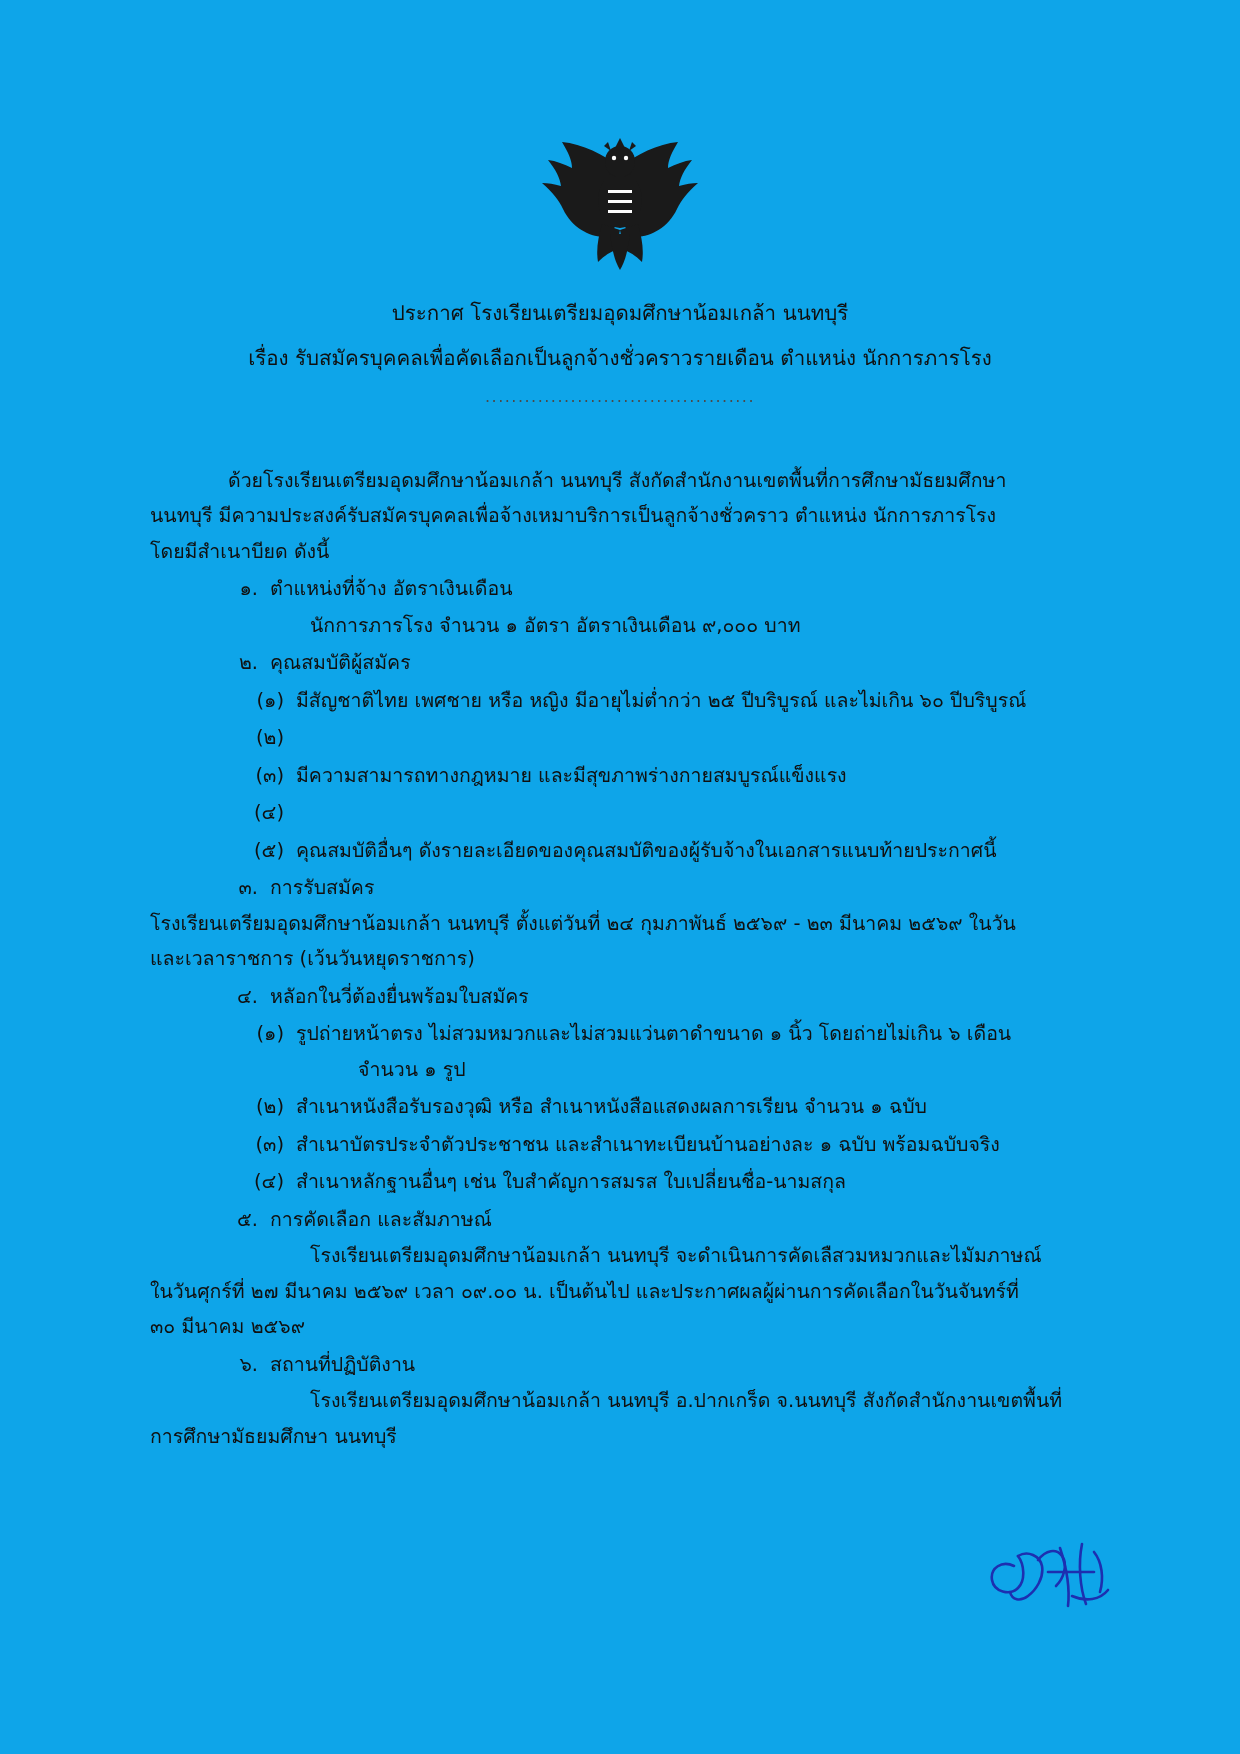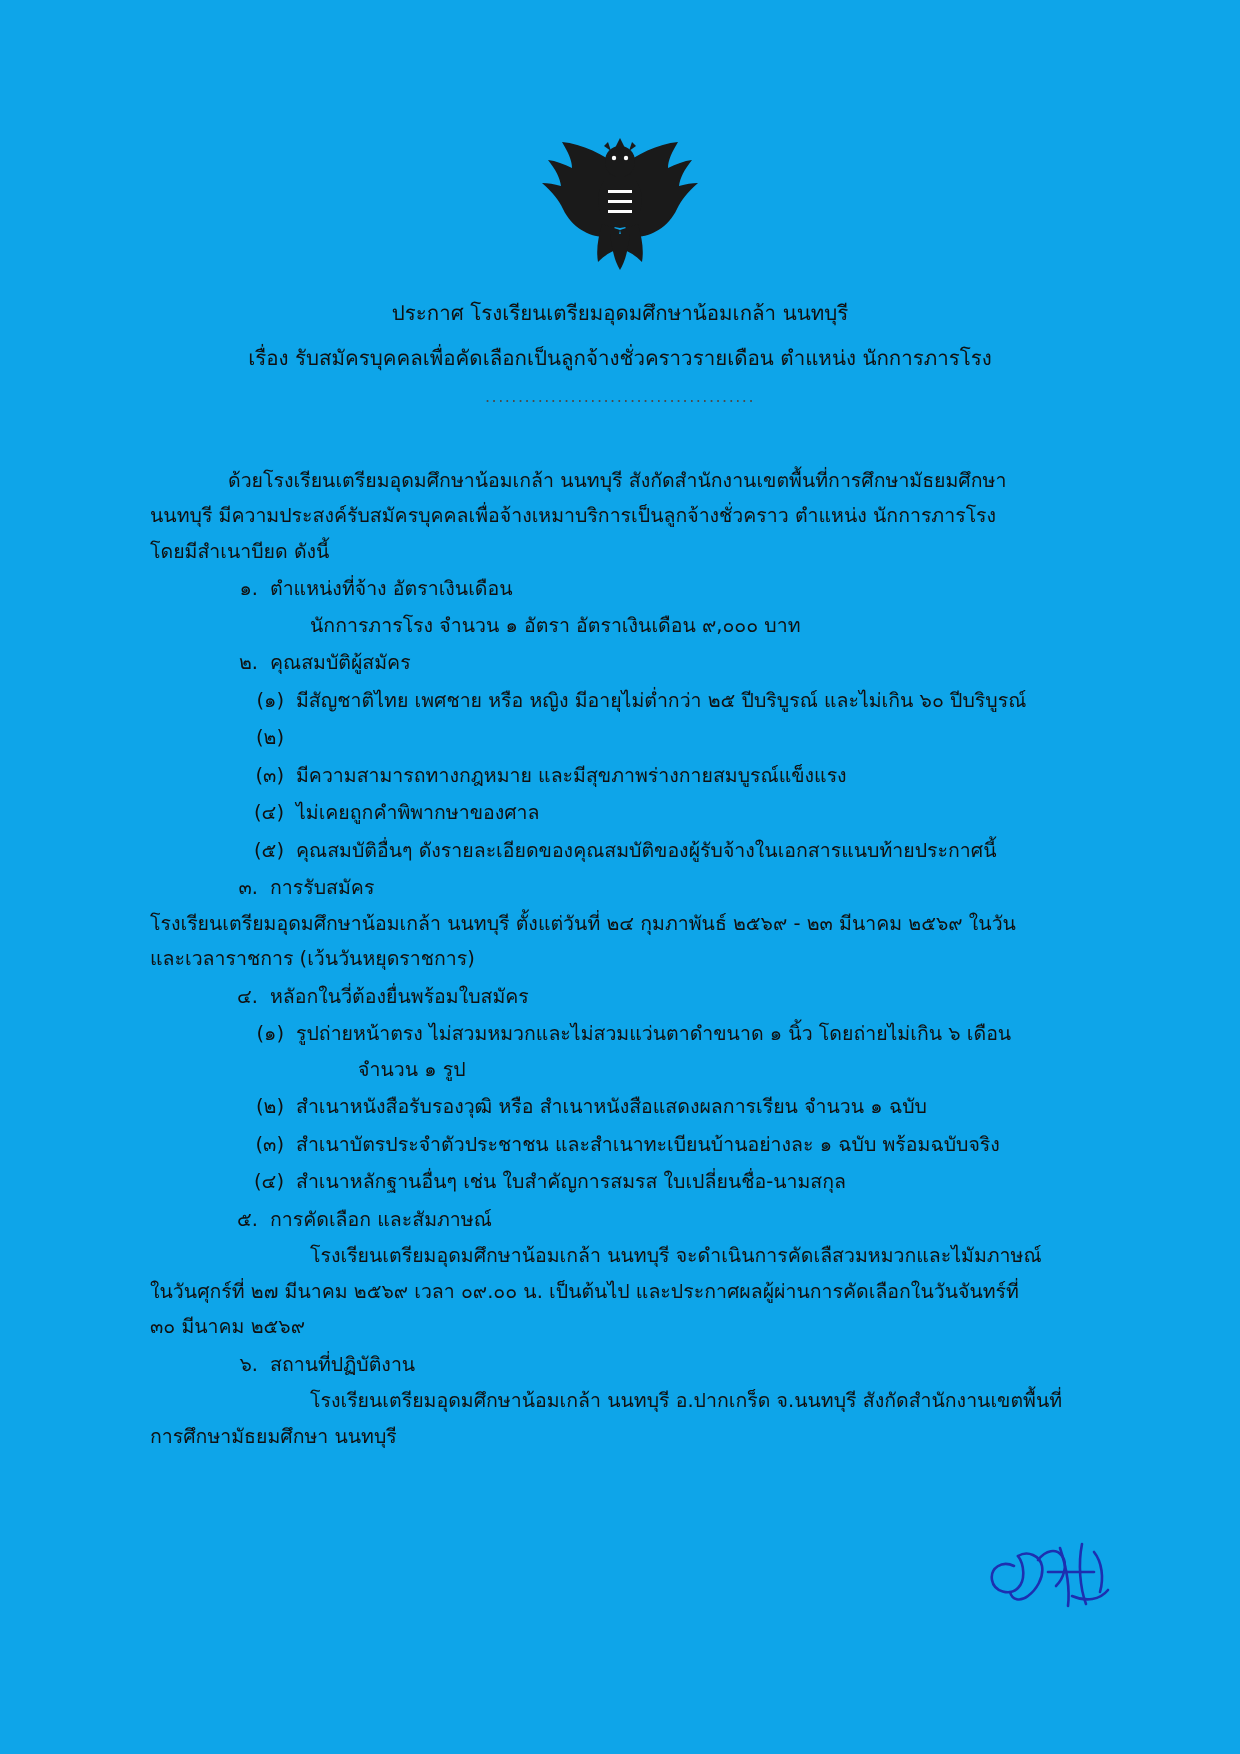--- a/index.html
+++ b/index.html
@@ -175,21 +175,20 @@
     </div>
     <div class="item lvl1b">
       <span class="num wide">(๒)</span>
     </div>
     <div class="item lvl1b">
       <span class="num wide">(๓)</span>
       <span class="txt">มีความสามารถทางกฎหมาย และมีสุขภาพร่างกายสมบูรณ์แข็งแรง</span>
     </div>
     <div class="item lvl1b">
       <span class="num wide">(๔)</span>
-      <span class="txt">ไม่เคยถูกคำพิพากษาของศาล</span>
     </div>
     <div class="item lvl1b">
       <span class="num wide">(๕)</span>
       <span class="txt">คุณสมบัติอื่นๆ ดังรายละเอียดของคุณสมบัติของผู้รับจ้างในเอกสารแนบท้ายประกาศนี้</span>
     </div>
 
     <div class="item lvl1">
       <span class="num">๓.</span>
       <span class="txt">การรับสมัคร</span>
     </div>

